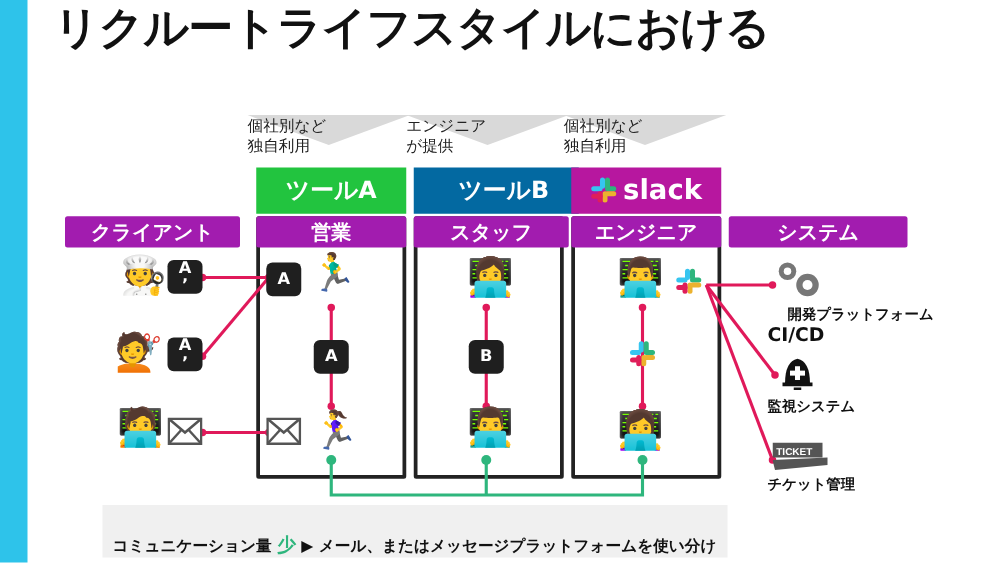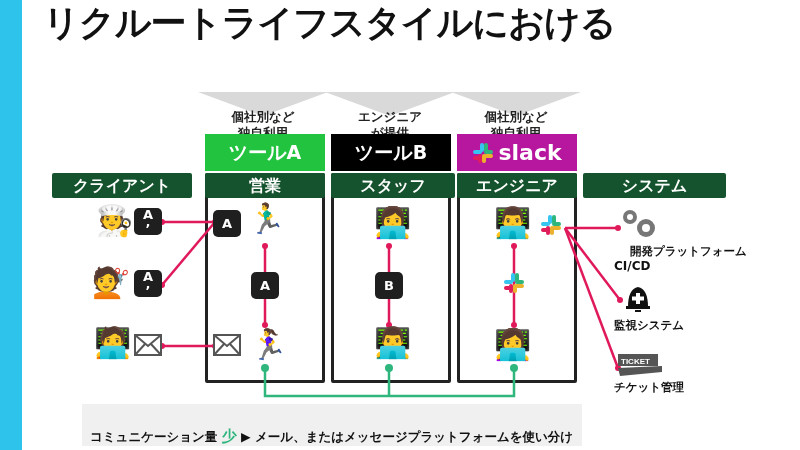--- a/index.html
+++ b/index.html
@@ -1,23 +1,23 @@
 <!DOCTYPE html>
 <html><head>
 <meta charset="utf-8">
 <style>
   html,body{margin:0;padding:0;}
   body{width:800px;height:450px;position:relative;overflow:hidden;background:#fff;font-family:"DejaVu Sans","Liberation Sans",sans-serif;color:#111;}
   .accent-bar{position:absolute;left:0;top:0;width:22px;height:450px;background:#2ec3ea;}
   .title{position:absolute;left:43px;top:4px;font-size:36px;font-weight:bold;line-height:38px;letter-spacing:-1px;color:#111;}
   .chev{position:absolute;top:92px;width:130px;height:34px;}
   .chev svg{position:absolute;left:0;top:0;}
-  .chev-text{position:absolute;left:0;top:17px;width:130px;text-align:center;font-size:12.5px;font-weight:bold;line-height:16px;color:#222;}
+  .chev-text{position:absolute;left:0;top:1px;width:130px;text-align:left;font-size:12.5px;font-weight:normal;line-height:16px;color:#222;}
   .tool{position:absolute;top:134px;height:37px;width:120px;color:#fff;font-weight:bold;font-size:19px;text-align:center;line-height:37px;}
-  .header{position:absolute;top:173px;height:25px;background:#14532d;color:#fff;font-weight:bold;font-size:16px;text-align:center;line-height:25px;border-radius:2px;}
+  .header{position:absolute;top:173px;height:25px;background:#a21caf;color:#fff;font-weight:bold;font-size:16px;text-align:center;line-height:25px;border-radius:2px;}
   .col-wrap{position:absolute;top:173px;width:120px;height:210px;border:3px solid #222;box-sizing:border-box;border-radius:2px;}
   .keycap{position:absolute;width:28px;height:27px;background:#1f1f1f;border-radius:5px;color:#fff;font-weight:bold;font-size:13px;text-align:center;line-height:27px;}
   .person{position:absolute;font-size:30px;line-height:30px;}
   svg.lines{position:absolute;left:0;top:0;pointer-events:none;}
   .sys-label{position:absolute;font-size:11.5px;font-weight:bold;color:#111;white-space:nowrap;}
   .legend{position:absolute;left:82px;top:404px;width:500px;height:42px;background:#f0f0f0;}
   .legend-row{position:absolute;left:8px;font-size:12.5px;font-weight:bold;white-space:nowrap;}
   .amount-many{color:#e01e5a;font-size:15px;}
   .amount-few{color:#2eb67d;font-size:15px;}
 </style>
@@ -52,21 +52,21 @@
   <svg width="130" height="34">
       <polygon points="0,0 130,0 65,24" fill="#d9d9d9"></polygon>
     </svg>
   <div class="chev-text">
       <div>個社別など</div>
       <div>独自利用</div>
     </div>
 </div>
 
 <div class="tool" style="left:205px;background:#22c43f;">ツールA</div>
-<div class="tool" style="left:331px;background:#000000;">ツールB</div>
+<div class="tool" style="left:331px;background:#0369a1;padding-left:12px;">ツールB</div>
 <div class="tool" style="left:457px;background:#b7179f;font-size:22px;">
   <svg width="22" height="22" viewBox="0 0 22 22" style="vertical-align:-4px;margin-right:4px;">
     <rect x="8" y="1" width="4" height="9" rx="2" fill="#36c5f0"></rect>
     <rect x="1" y="8" width="9" height="4" rx="2" fill="#36c5f0"></rect>
     <rect x="12" y="8" width="9" height="4" rx="2" fill="#2eb67d"></rect>
     <rect x="12" y="1" width="4" height="9" rx="2" fill="#2eb67d"></rect>
     <rect x="10" y="12" width="4" height="9" rx="2" fill="#ecb22e"></rect>
     <rect x="12" y="12" width="9" height="4" rx="2" fill="#ecb22e"></rect>
     <rect x="6" y="12" width="4" height="9" rx="2" fill="#e01e5a"></rect>
     <rect x="1" y="14" width="9" height="4" rx="2" fill="#e01e5a"></rect>
@@ -179,21 +179,21 @@
 </svg>
 <div class="person" style="left:494px;top:330px;">👩‍💻</div>
 
 <svg style="position:absolute;left:618px;top:206px;" width="42" height="34">
   <circle cx="12" cy="11" r="7" fill="#777"></circle>
     <circle cx="12" cy="11" r="3" fill="#fff"></circle>
   <circle cx="28" cy="22" r="9" fill="#777"></circle>
     <circle cx="28" cy="22" r="4" fill="#fff"></circle>
 </svg>
 <div class="sys-label" style="left:630px;top:244px;">開発プラットフォーム</div>
-<div class="sys-label" style="left:614px;top:259px;font-size:12px;">CI/CD</div>
+<div class="sys-label" style="left:614px;top:259px;font-size:15px;">CI/CD</div>
 <svg style="position:absolute;left:624px;top:283px;" width="28" height="30">
   <path d="M4,24 Q4,6 14,4 Q24,6 24,24 Z" fill="#111"></path>
     <rect x="2" y="23" width="24" height="3" fill="#111"></rect>
   <rect x="12" y="10" width="4" height="11" fill="#fff"></rect>
     <rect x="8" y="13.5" width="12" height="4" fill="#fff"></rect>
   <rect x="11" y="27" width="6" height="2" fill="#111"></rect>
 </svg>
 <div class="sys-label" style="left:614px;top:318px;">監視システム</div>
 <svg style="position:absolute;left:618px;top:354px;" width="46" height="22">
   <rect x="0" y="0" width="40" height="12" fill="#555"></rect>

